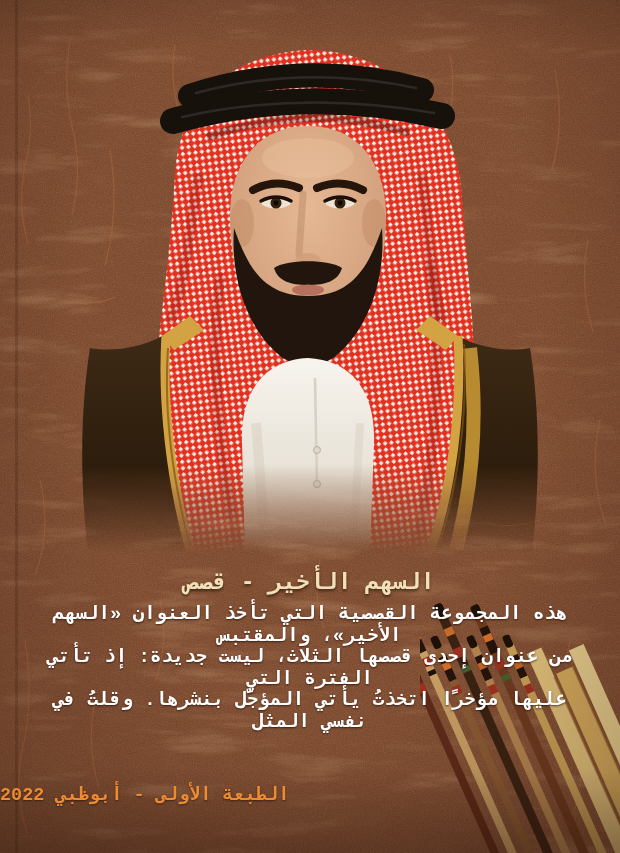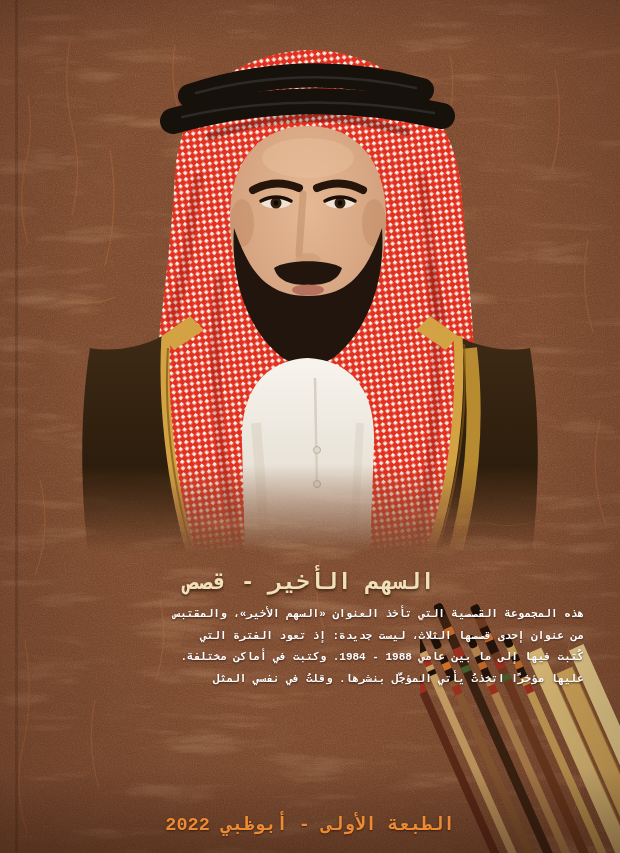--- a/index.html
+++ b/index.html
@@ -23,28 +23,28 @@
   .arrows{position:absolute; right:0; bottom:0; z-index:2;}
   .cover-text{position:absolute; inset:0; z-index:5;}
   .title{
     position:absolute; left:0; right:0; top:568px; margin:0;
     text-align:center; font-size:23px; font-weight:700;
     color:#f0e1b8; text-shadow:0 2px 3px rgba(35,12,4,0.65);
     letter-spacing:0.5px;
   }
   .blurb{
     position:absolute; left:36px; right:36px; top:604px;
-    text-align:right; color:#ffffff; font-weight:700;
-    font-size:11px; line-height:21.6px;
+    text-align:center; color:#ffffff; font-weight:700;
+    font-size:19px; line-height:21.6px;
     text-shadow:0 1px 2px rgba(35,12,4,0.7);
   }
   .edition{
     position:absolute; left:0; right:0; top:783px;
-    text-align:center; font-size:18.5px; font-weight:700;
-    color:#ec8b33; text-shadow:0 1px 2px rgba(35,12,4,0.6);margin-top:30px;
+    text-align:left; font-size:18.5px; font-weight:700;
+    color:#ec8b33; text-shadow:0 1px 2px rgba(35,12,4,0.6);
   }
 </style>
 </head>
 <body>
 
 <div class="page">
 
   <svg class="bg" width="620" height="853" viewBox="0 0 620 853" aria-hidden="true">
     <defs>
       <filter id="grain" x="0" y="0" width="100%" height="100%">
@@ -267,21 +267,20 @@
     </g>
   </svg>
 
   <div class="vignette"></div>
 
   <div class="cover-text">
     <h1 class="title" dir="rtl">السهم الأخير - قصص</h1>
 
     <div class="blurb" dir="rtl">
       <div class="line">هذه المجموعة القصصية التي تأخذ العنوان «السهم الأخير»، والمقتبس</div>
-      <div class="line">من عنوان إحدى قصصها الثلاث، ليست جديدة: إذ تعود الفترة التي</div>
-      <div class="line">كُتبت فيها إلى ما بين عامي ⁦1984 - 1988⁩. وكتبت في أماكن مختلفة.</div>
+      <div class="line">من عنوان إحدى قصصها الثلاث، ليست جديدة: إذ تأتي الفترة التي</div>
       <div class="line">عليها مؤخرًا اتخذتُ يأتي المؤجَّل بنشرها. وقلتُ في نفسي المثل</div>
     </div>
 
     <div class="edition" dir="rtl">الطبعة الأولى - أبوظبي 2022</div>
   </div>
 
 </div>
 
 </body></html>

